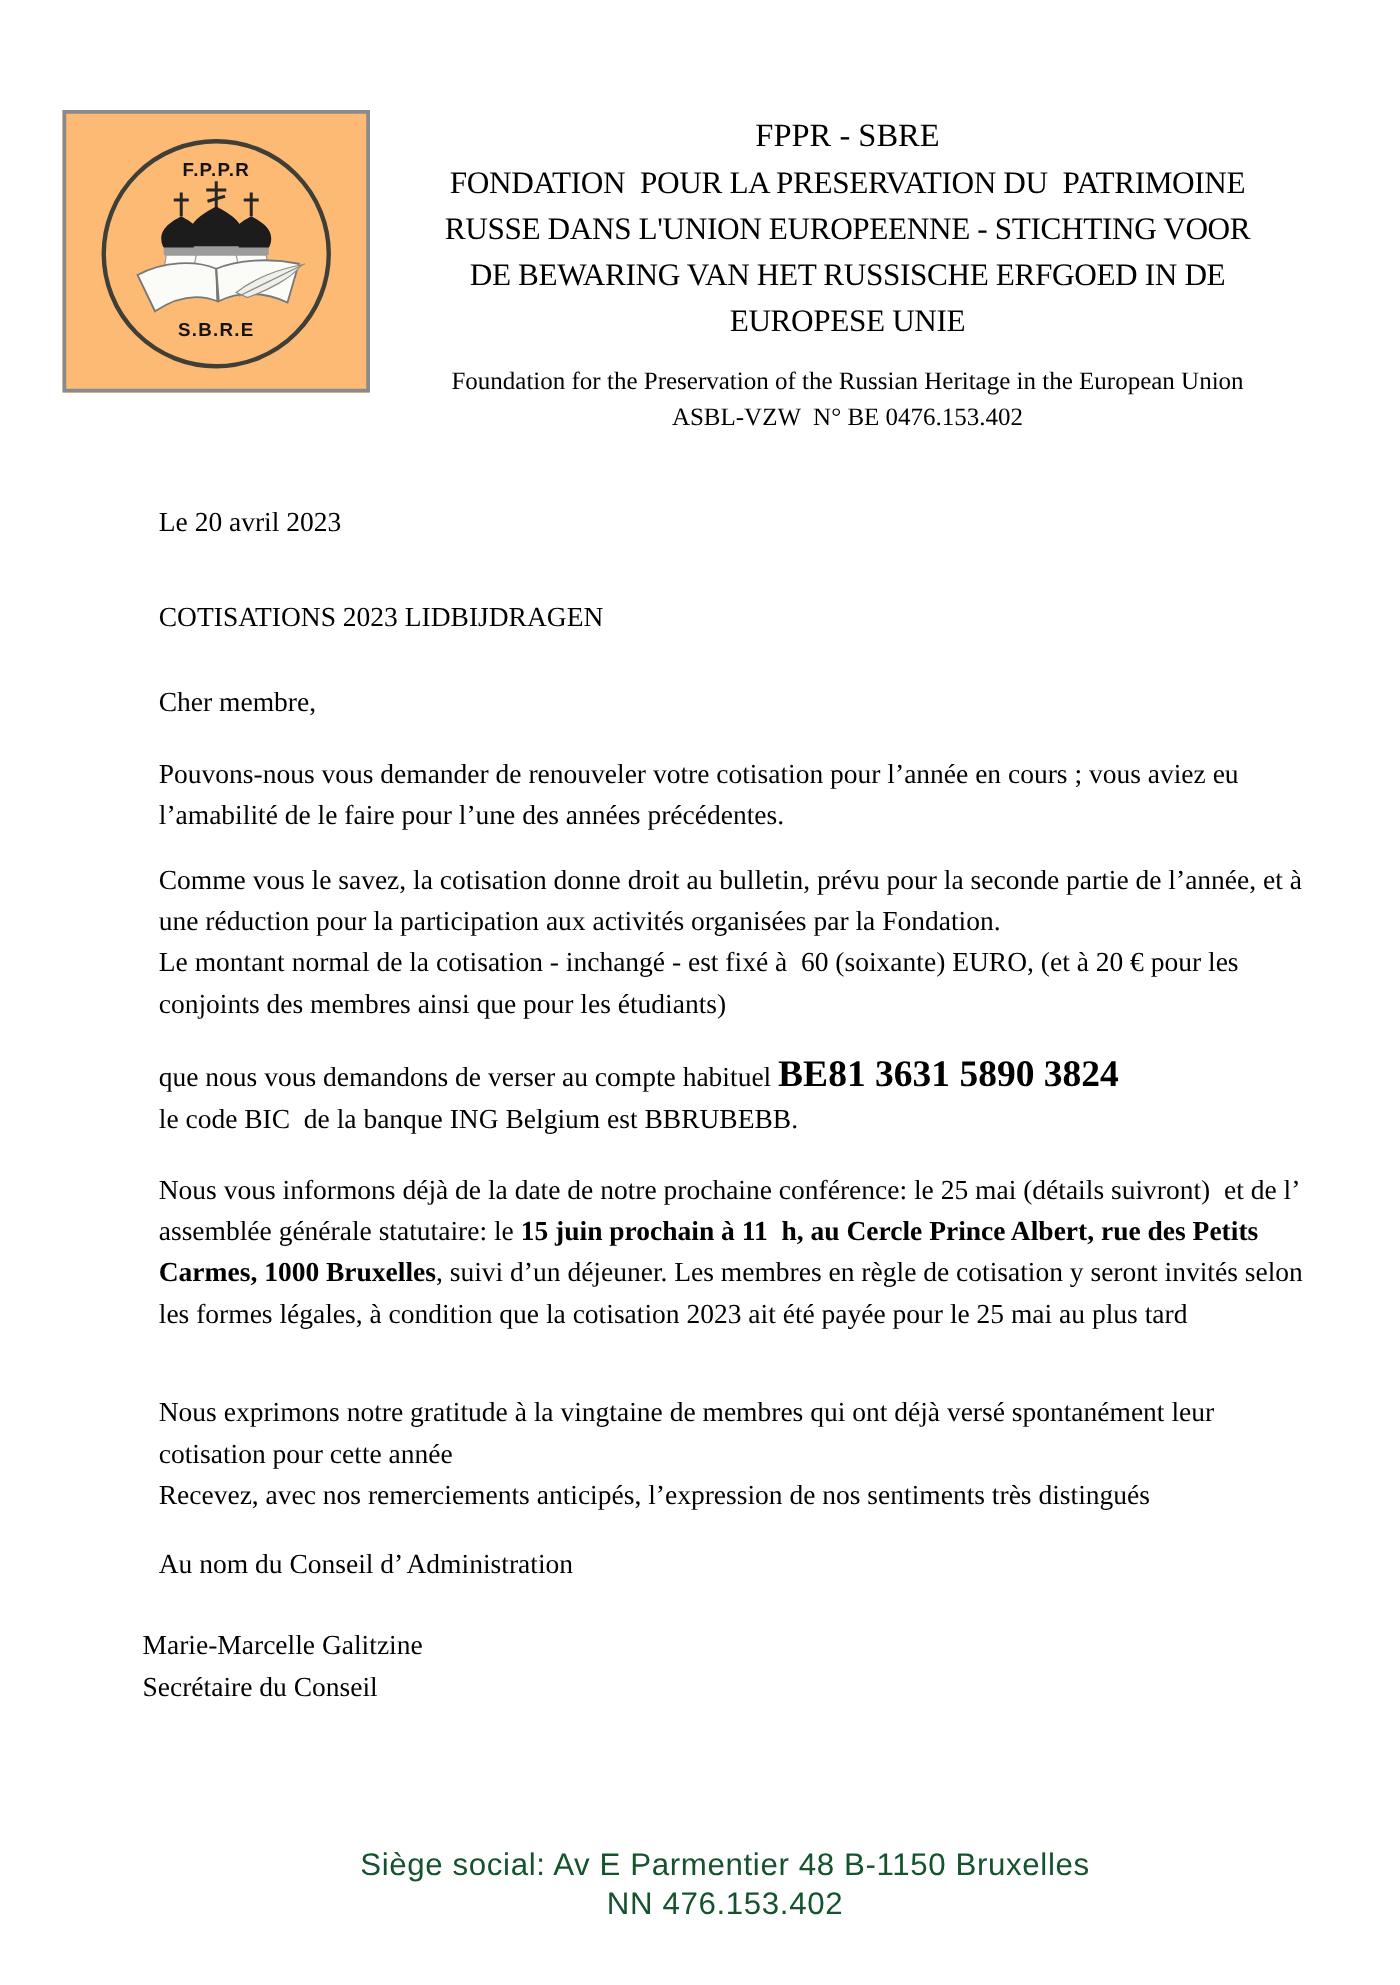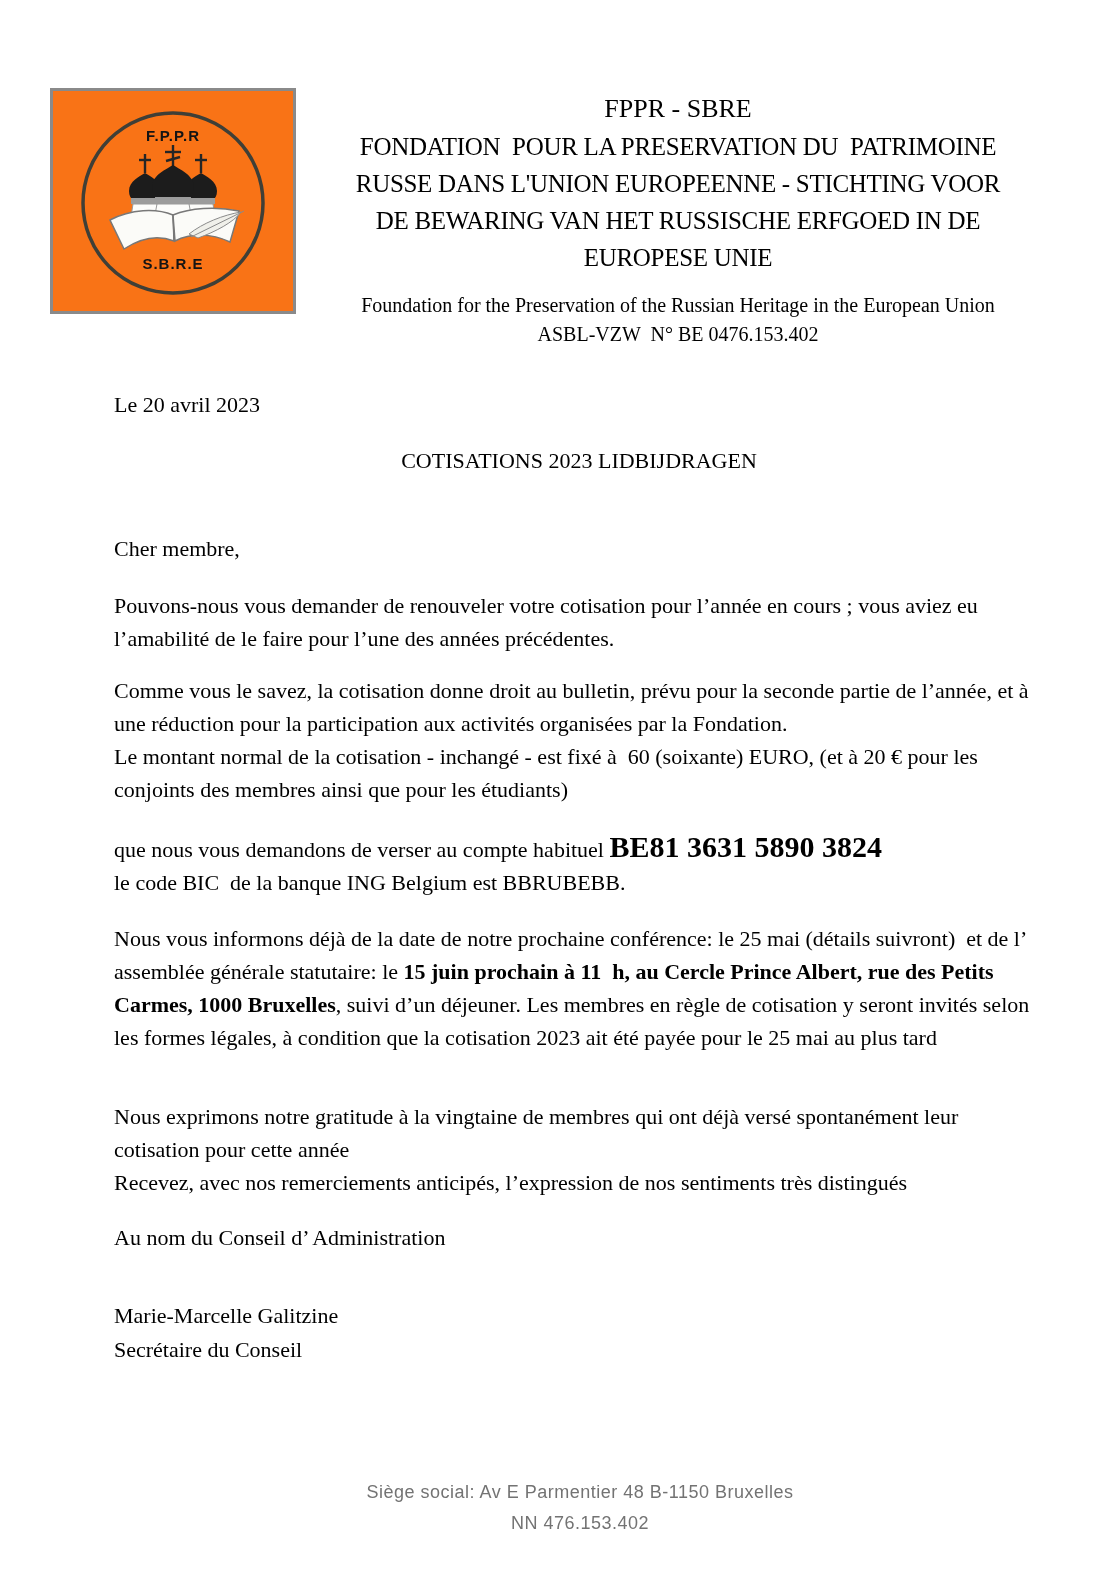--- a/index.html
+++ b/index.html
@@ -1,56 +1,56 @@
 <!DOCTYPE html>
 <html><head>
 <meta charset="utf-8">
 <style>
   html,body{margin:0;padding:0;background:#ffffff;}
   .page{position:relative;width:1120px;height:1588px;background:#fff;overflow:hidden;
         font-family:"Liberation Serif",serif;color:#000;}
 
   
   #logo-box{position:absolute;left:50px;top:88px;width:246px;height:226px;
-            border:3px solid #8a8a8a;box-sizing:border-box;background:#f97316;}
+            border:3px solid #8a8a8a;box-sizing:border-box;background:#fdba74;}
   #logo-box svg{width:100%;height:100%;display:block;}
   .logo-label{font-family:"Liberation Sans",sans-serif;font-weight:bold;font-size:15px;letter-spacing:1px;fill:#141414;}
 
   
   #letterhead{position:absolute;left:300px;top:90px;width:756px;text-align:center;font-weight:normal;}
   #org-acronym{font-size:26px;line-height:38px;}
   #org-name-fr{font-size:25px;line-height:37px;white-space:pre-wrap;letter-spacing:-0.3px;}
   #org-name-en{font-size:20px;line-height:29px;margin-top:15px;}
   #org-registration{font-size:20px;line-height:29px;white-space:pre-wrap;}
 
   
-  .para{position:absolute;left:114px;width:930px;margin:0;font-size:22px;line-height:33px;
+  .para{position:absolute;left:114px;width:930px;margin:13px;font-size:22px;line-height:33px;
         white-space:pre-wrap;}
   #date-line{top:388px;}
-  #letter-title{top:444px;text-align:center;}
+  #letter-title{top:464px;text-align:left;}
   #p0{top:532px;}
   #p1{top:589px;}
   #p2{top:674px;}
   #p3{top:830px;}
   #p4{top:922px;}
   #p5{top:1100px;}
   #p6{top:1221px;}
   .b{font-weight:bold;}
   .lg{font-size:30px;}
 
   
   #signatures{position:absolute;left:114px;top:1299px;width:930px;height:80px;
               font-size:22px;line-height:34px;}
   .sig-left{position:absolute;left:0;top:0;}
   .sig-right{position:absolute;left:656px;top:0;}
 
   
   #page-footer{position:absolute;left:80px;top:1477px;width:1000px;text-align:center;
-           font-family:"Liberation Sans",sans-serif;font-size:18px;line-height:31px;
-           color:#737373;letter-spacing:0.5px;}
+           font-family:"Liberation Sans",sans-serif;font-size:25px;line-height:31px;
+           color:#14532d;letter-spacing:0.5px;}
 </style>
 </head>
 <body>
 
 <div class="page">
 
   <div id="logo-box">
     <svg viewBox="0 0 240 220">
       <circle cx="120" cy="112" r="90" fill="none" stroke="#3f3f37" stroke-width="3.5"></circle>
       <text x="120" y="50" text-anchor="middle" class="logo-label">F.P.P.R</text>

